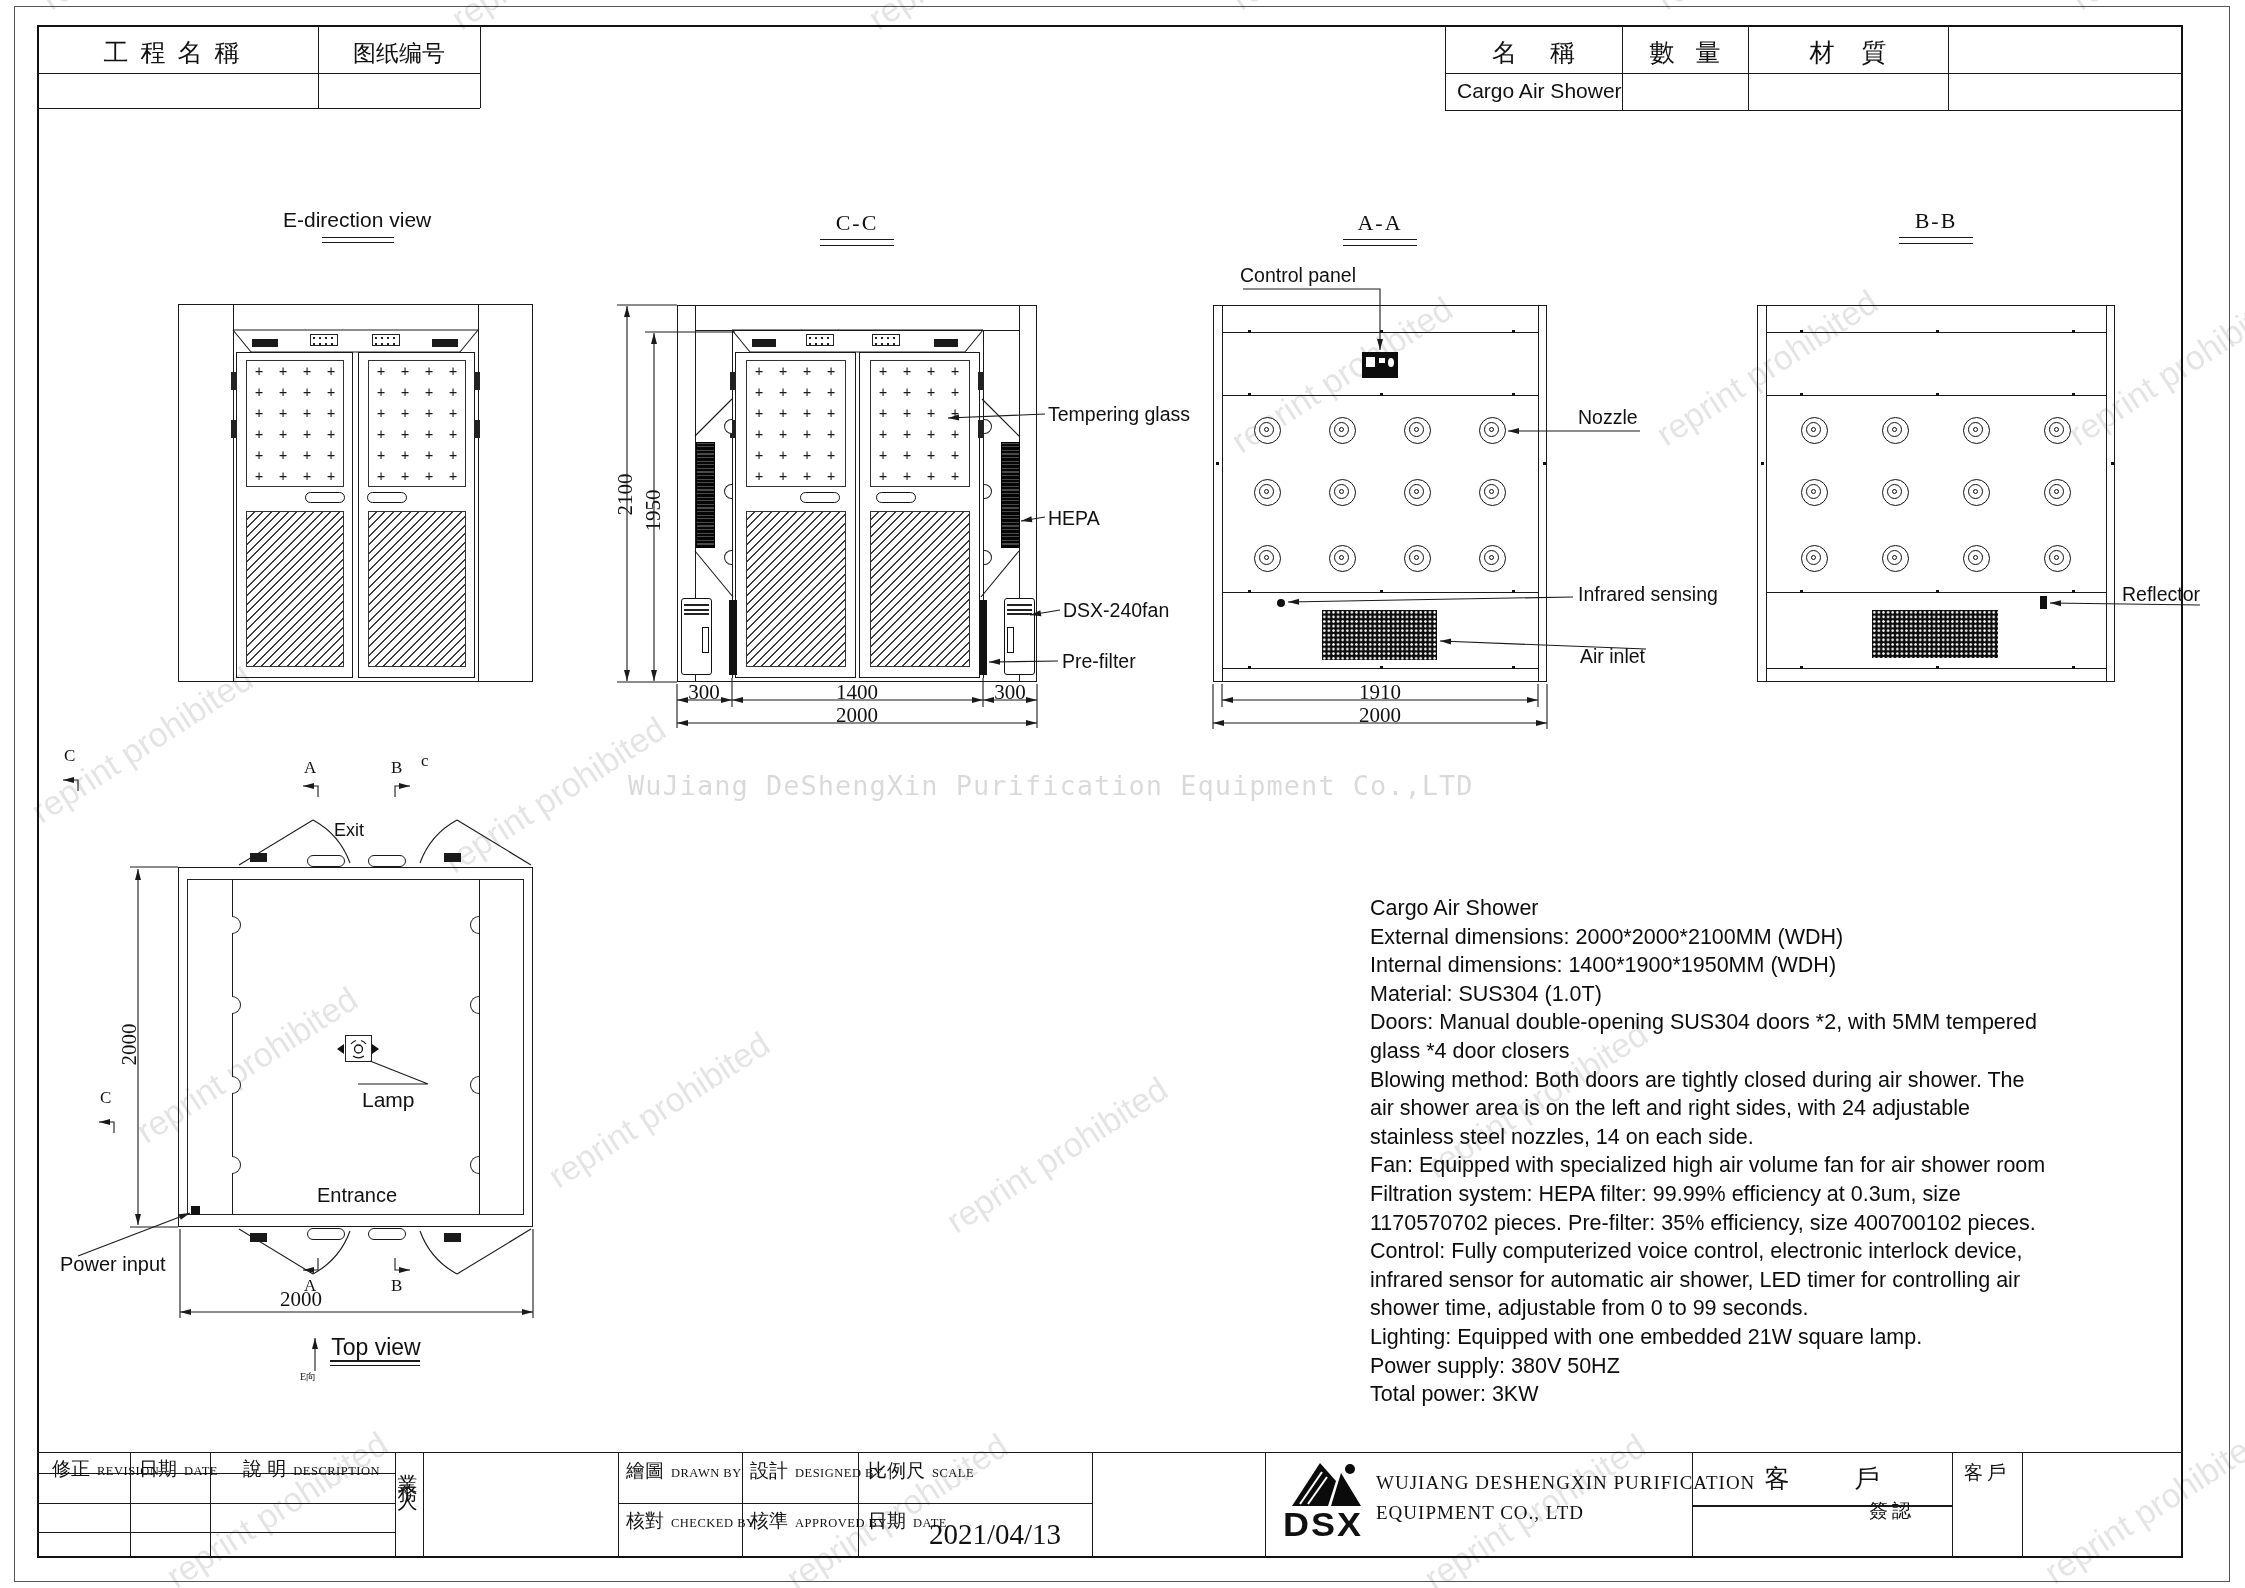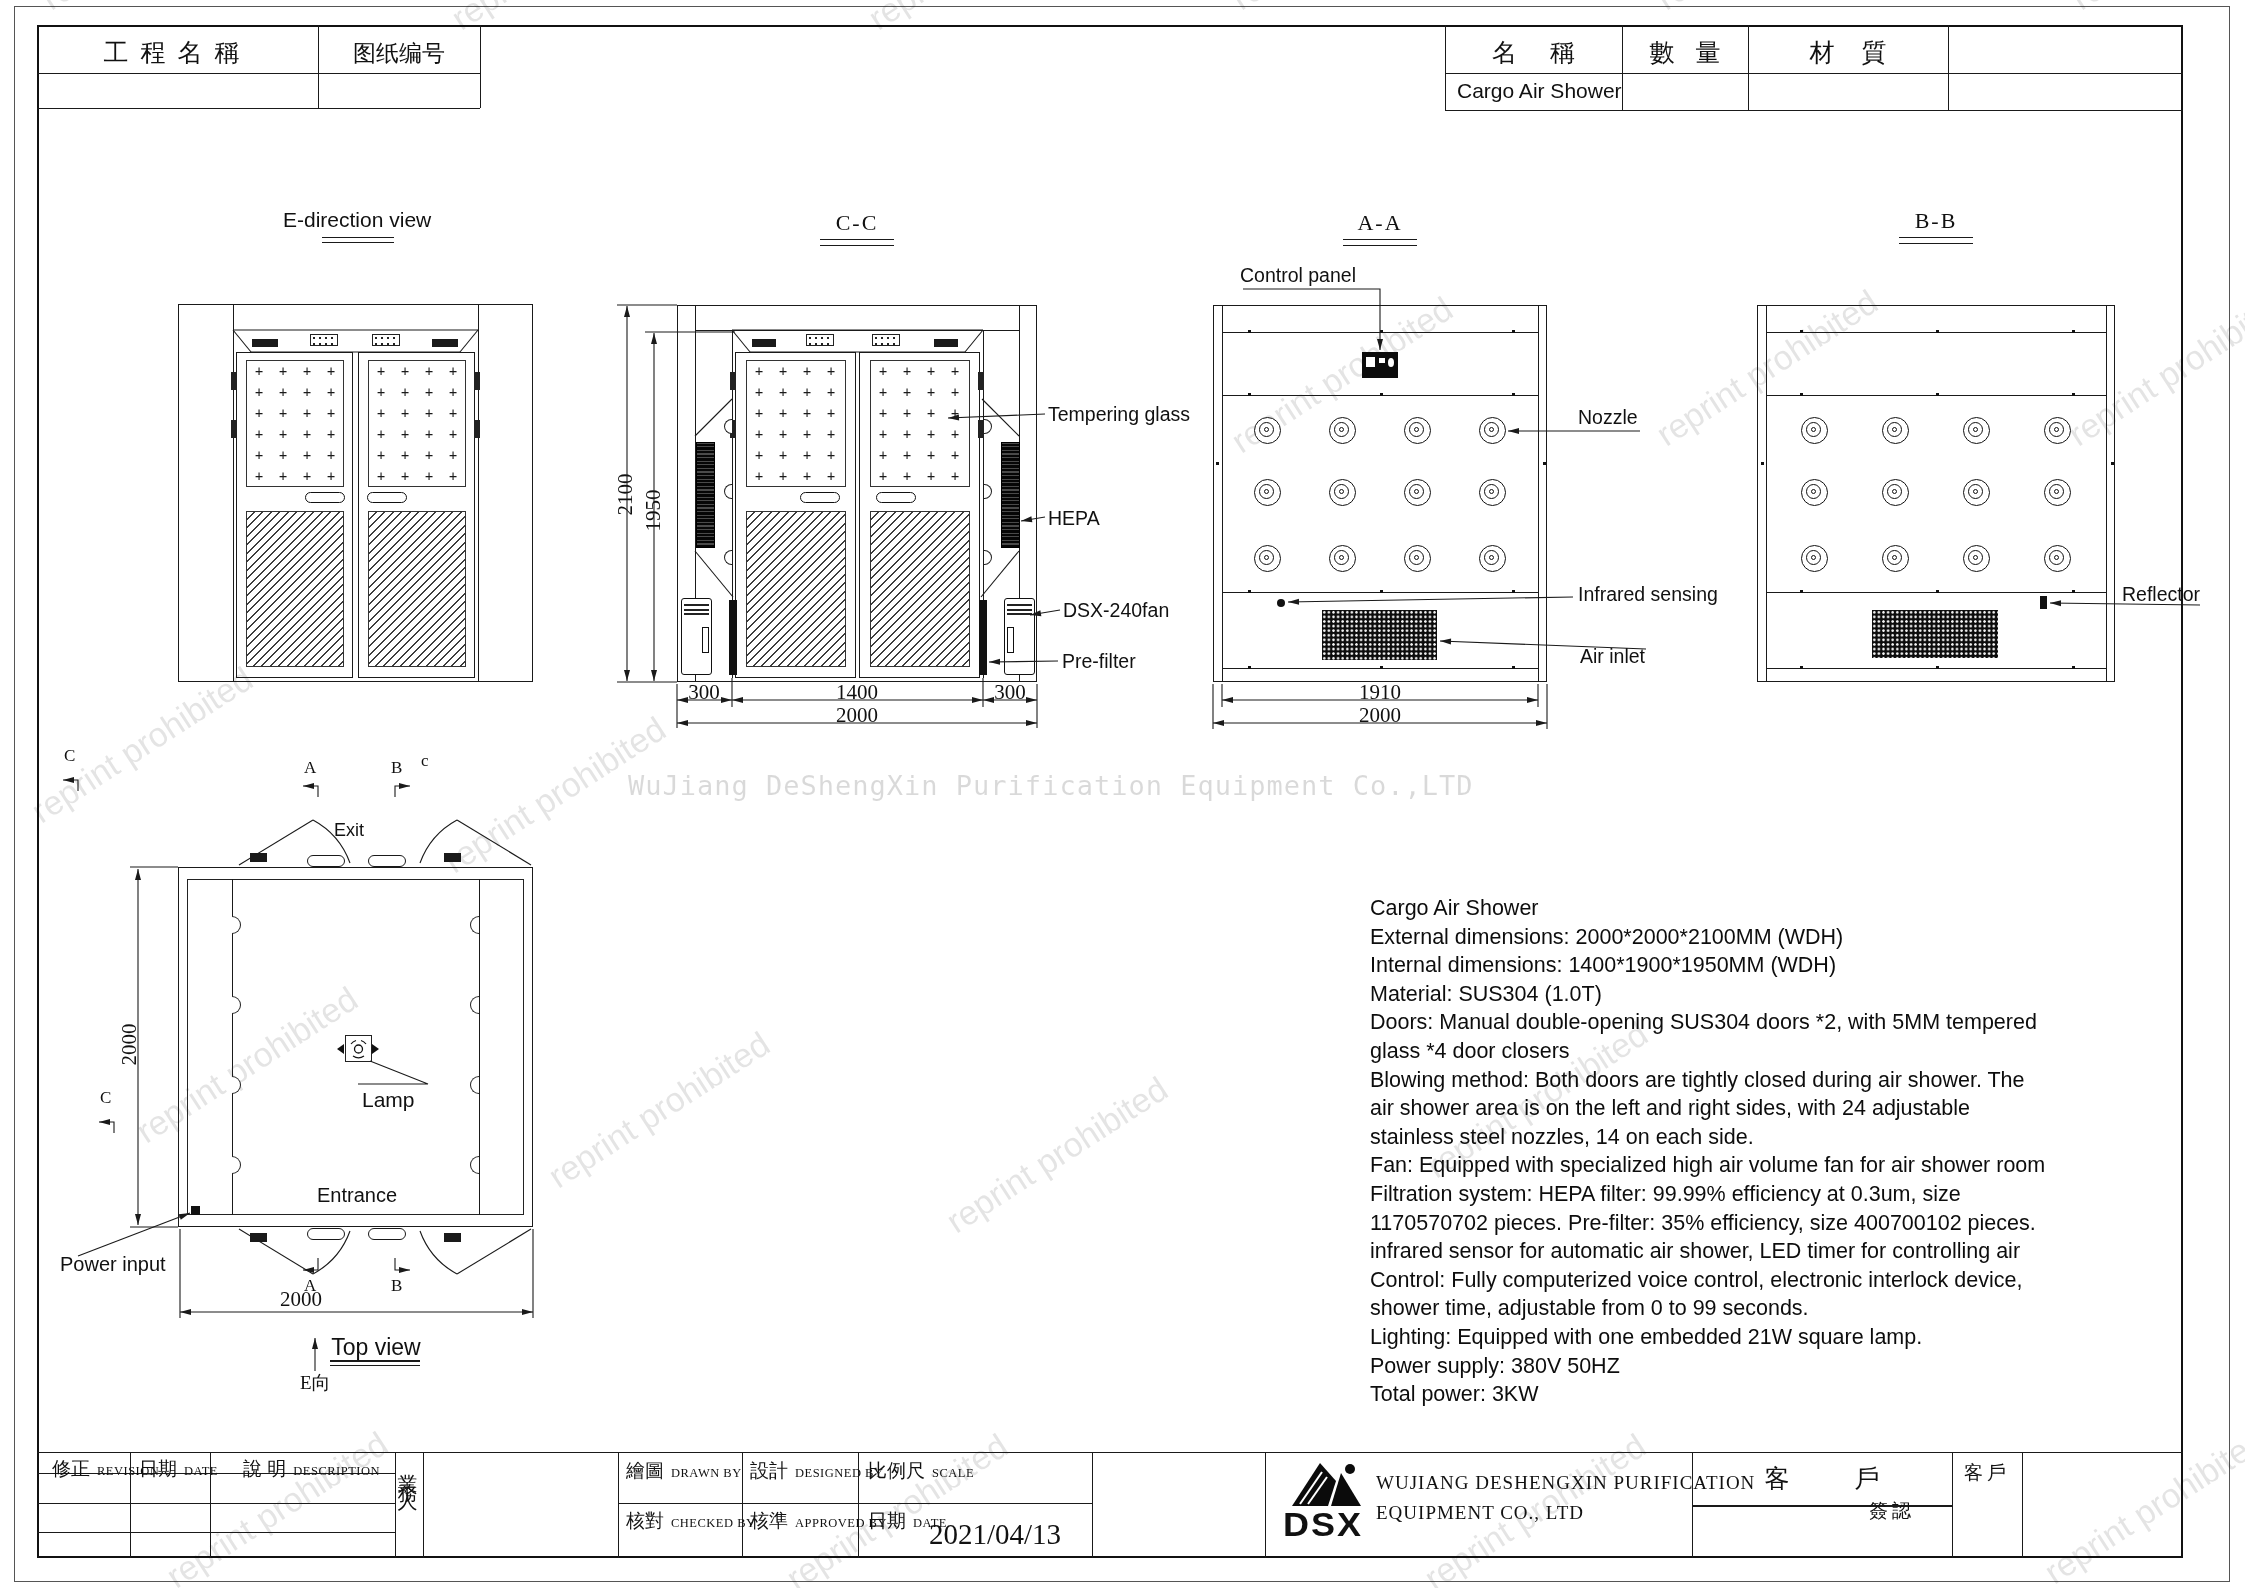--- a/index.html
+++ b/index.html
@@ -496,37 +496,37 @@
   <div class="mk" style="left:391px;top:758px">B</div>
   <div class="mk" style="left:304px;top:1276px">A</div>
   <div class="mk" style="left:391px;top:1276px">B</div>
   <div class="mk" style="left:64px;top:746px">C</div>
   <div class="mk" style="left:421px;top:751px">c</div>
   <div class="mk" style="left:100px;top:1088px">C</div>
 
   <div class="vts" style="left:328px;top:1334px;font-size:23px;width:96px">Top view</div>
   <div class="hline" style="left:330px;top:1360px;width:90px;height:1.5px"></div>
   <div class="hline" style="left:330px;top:1365px;width:90px;height:1px"></div>
-  <div class="mk" style="left:300px;top:1370px;font-size:19px">E向</div>
+  <div class="mk" style="left:300px;top:1370px;font-size:10px">E向</div>
 
   <div class="specs">
     <div>Cargo Air Shower</div>
       <div>External dimensions: 2000*2000*2100MM (WDH)</div>
     <div>Internal dimensions: 1400*1900*1950MM (WDH)</div>
       <div>Material: SUS304 (1.0T)</div>
     <div>Doors: Manual double-opening SUS304 doors *2, with 5MM tempered</div>
       <div>glass *4 door closers</div>
     <div>Blowing method: Both doors are tightly closed during air shower. The</div>
       <div>air shower area is on the left and right sides, with 24 adjustable</div>
     <div>stainless steel nozzles, 14 on each side.</div>
       <div>Fan: Equipped with specialized high air volume fan for air shower room</div>
       <div>Filtration system: HEPA filter: 99.99% efficiency at 0.3um, size</div>
     <div>1170570702 pieces. Pre-filter: 35% efficiency, size 400700102 pieces.</div>
-      <div>infrared sensor for automatic air shower, LED timer for controlling air</div>
-    <div>Control: Fully computerized voice control, electronic interlock device,</div>
+      <div>Control: Fully computerized voice control, electronic interlock device,</div>
+    <div>infrared sensor for automatic air shower, LED timer for controlling air</div>
       <div>shower time, adjustable from 0 to 99 seconds.</div>
     <div>Lighting: Equipped with one embedded 21W square lamp.</div>
       <div>Power supply: 380V 50HZ</div>
     <div>Total power: 3KW</div>
   </div>
 
   <div>
     <div class="hline" style="left:37px;top:1452px;width:2146px"></div>
     <div class="vline" style="left:130px;top:1452px;height:106px"></div>
     <div class="vline" style="left:210px;top:1452px;height:106px"></div>

